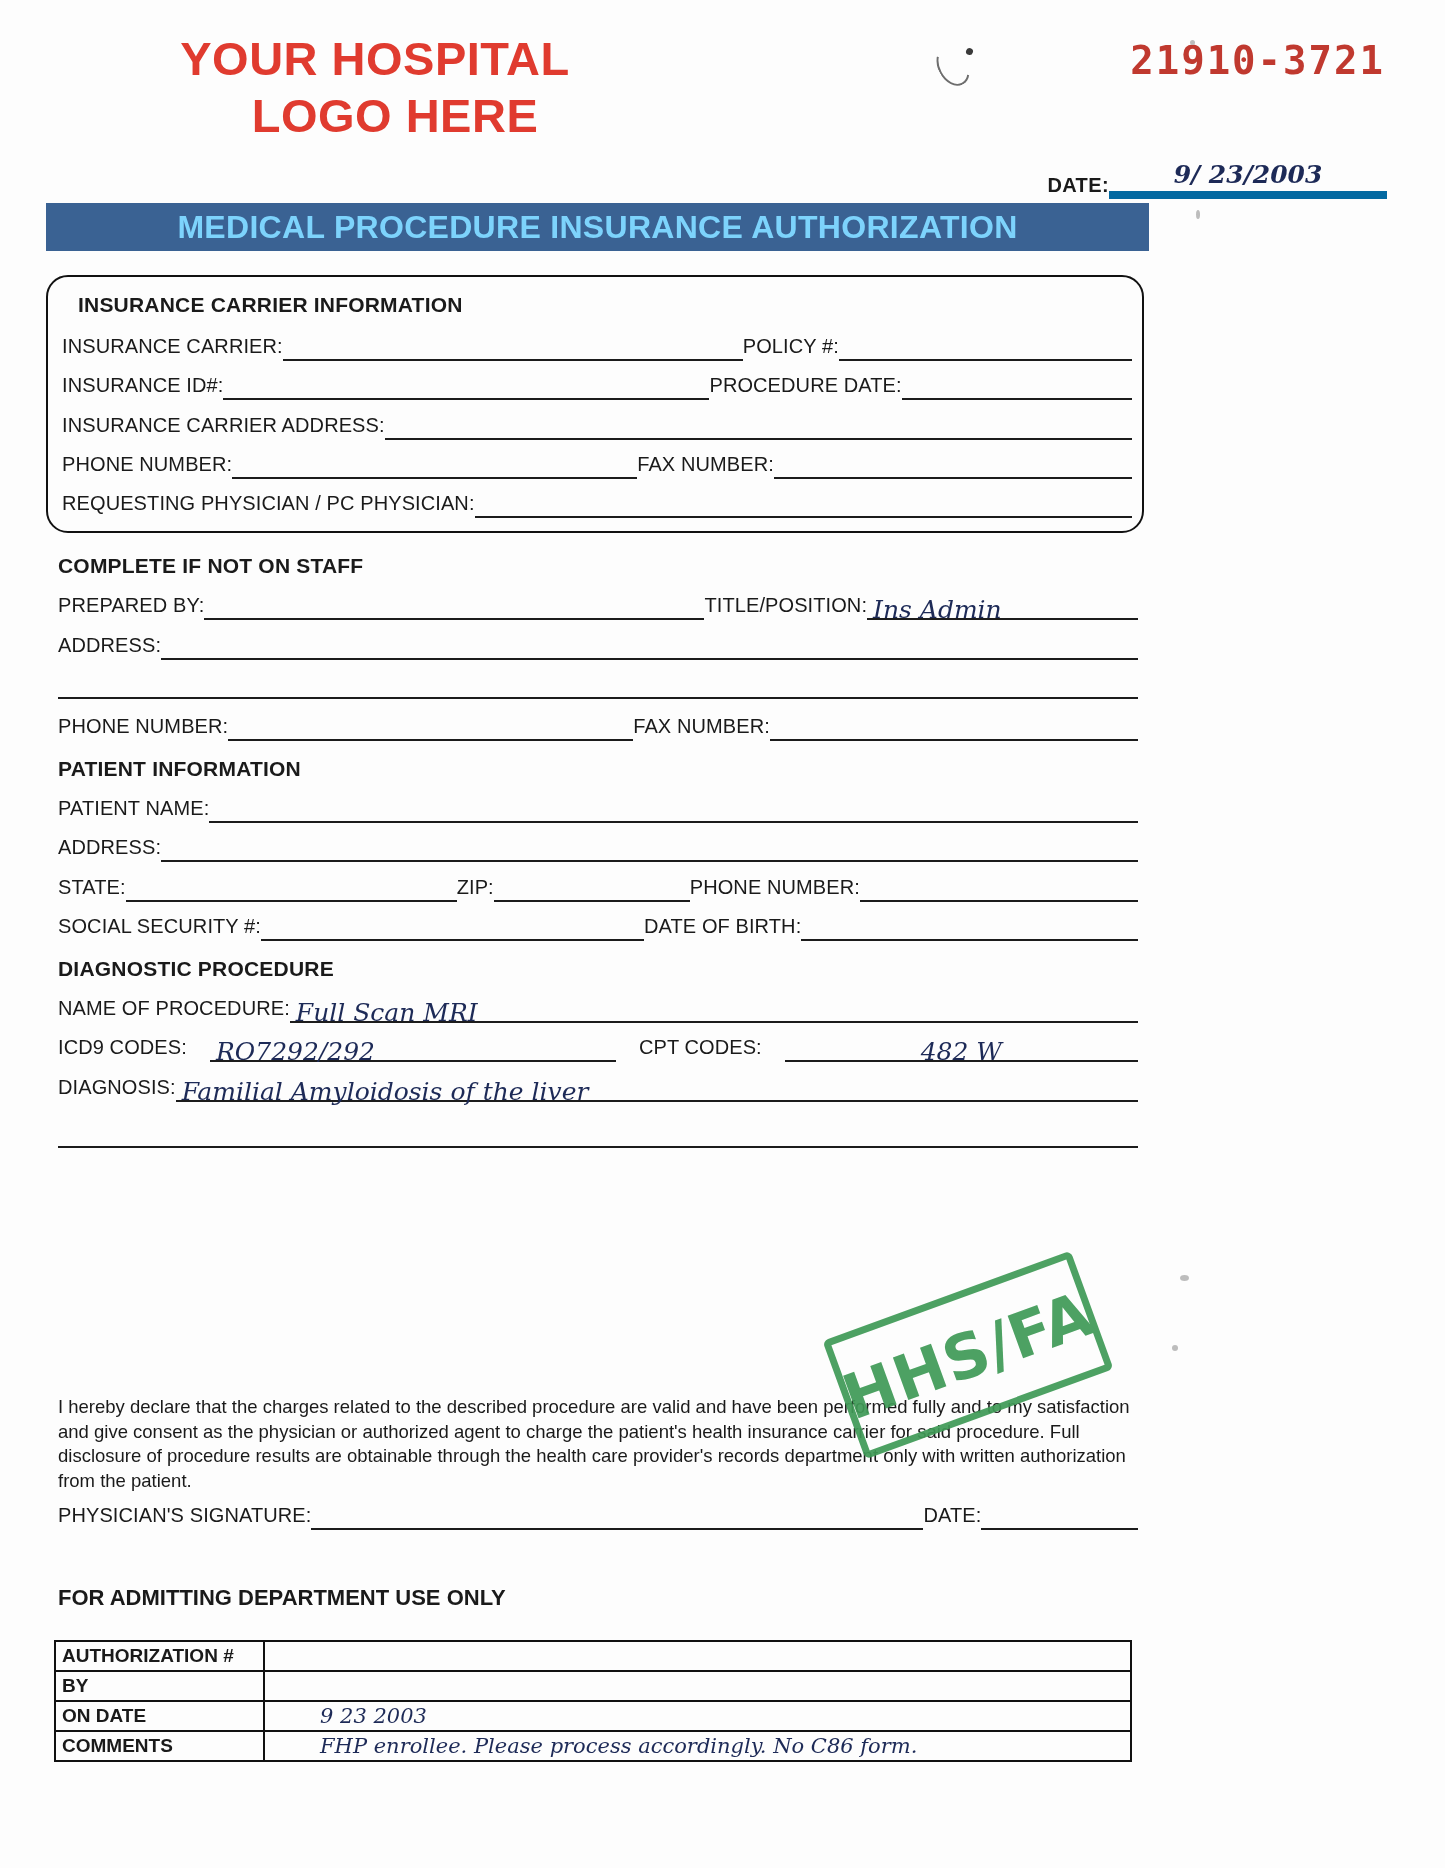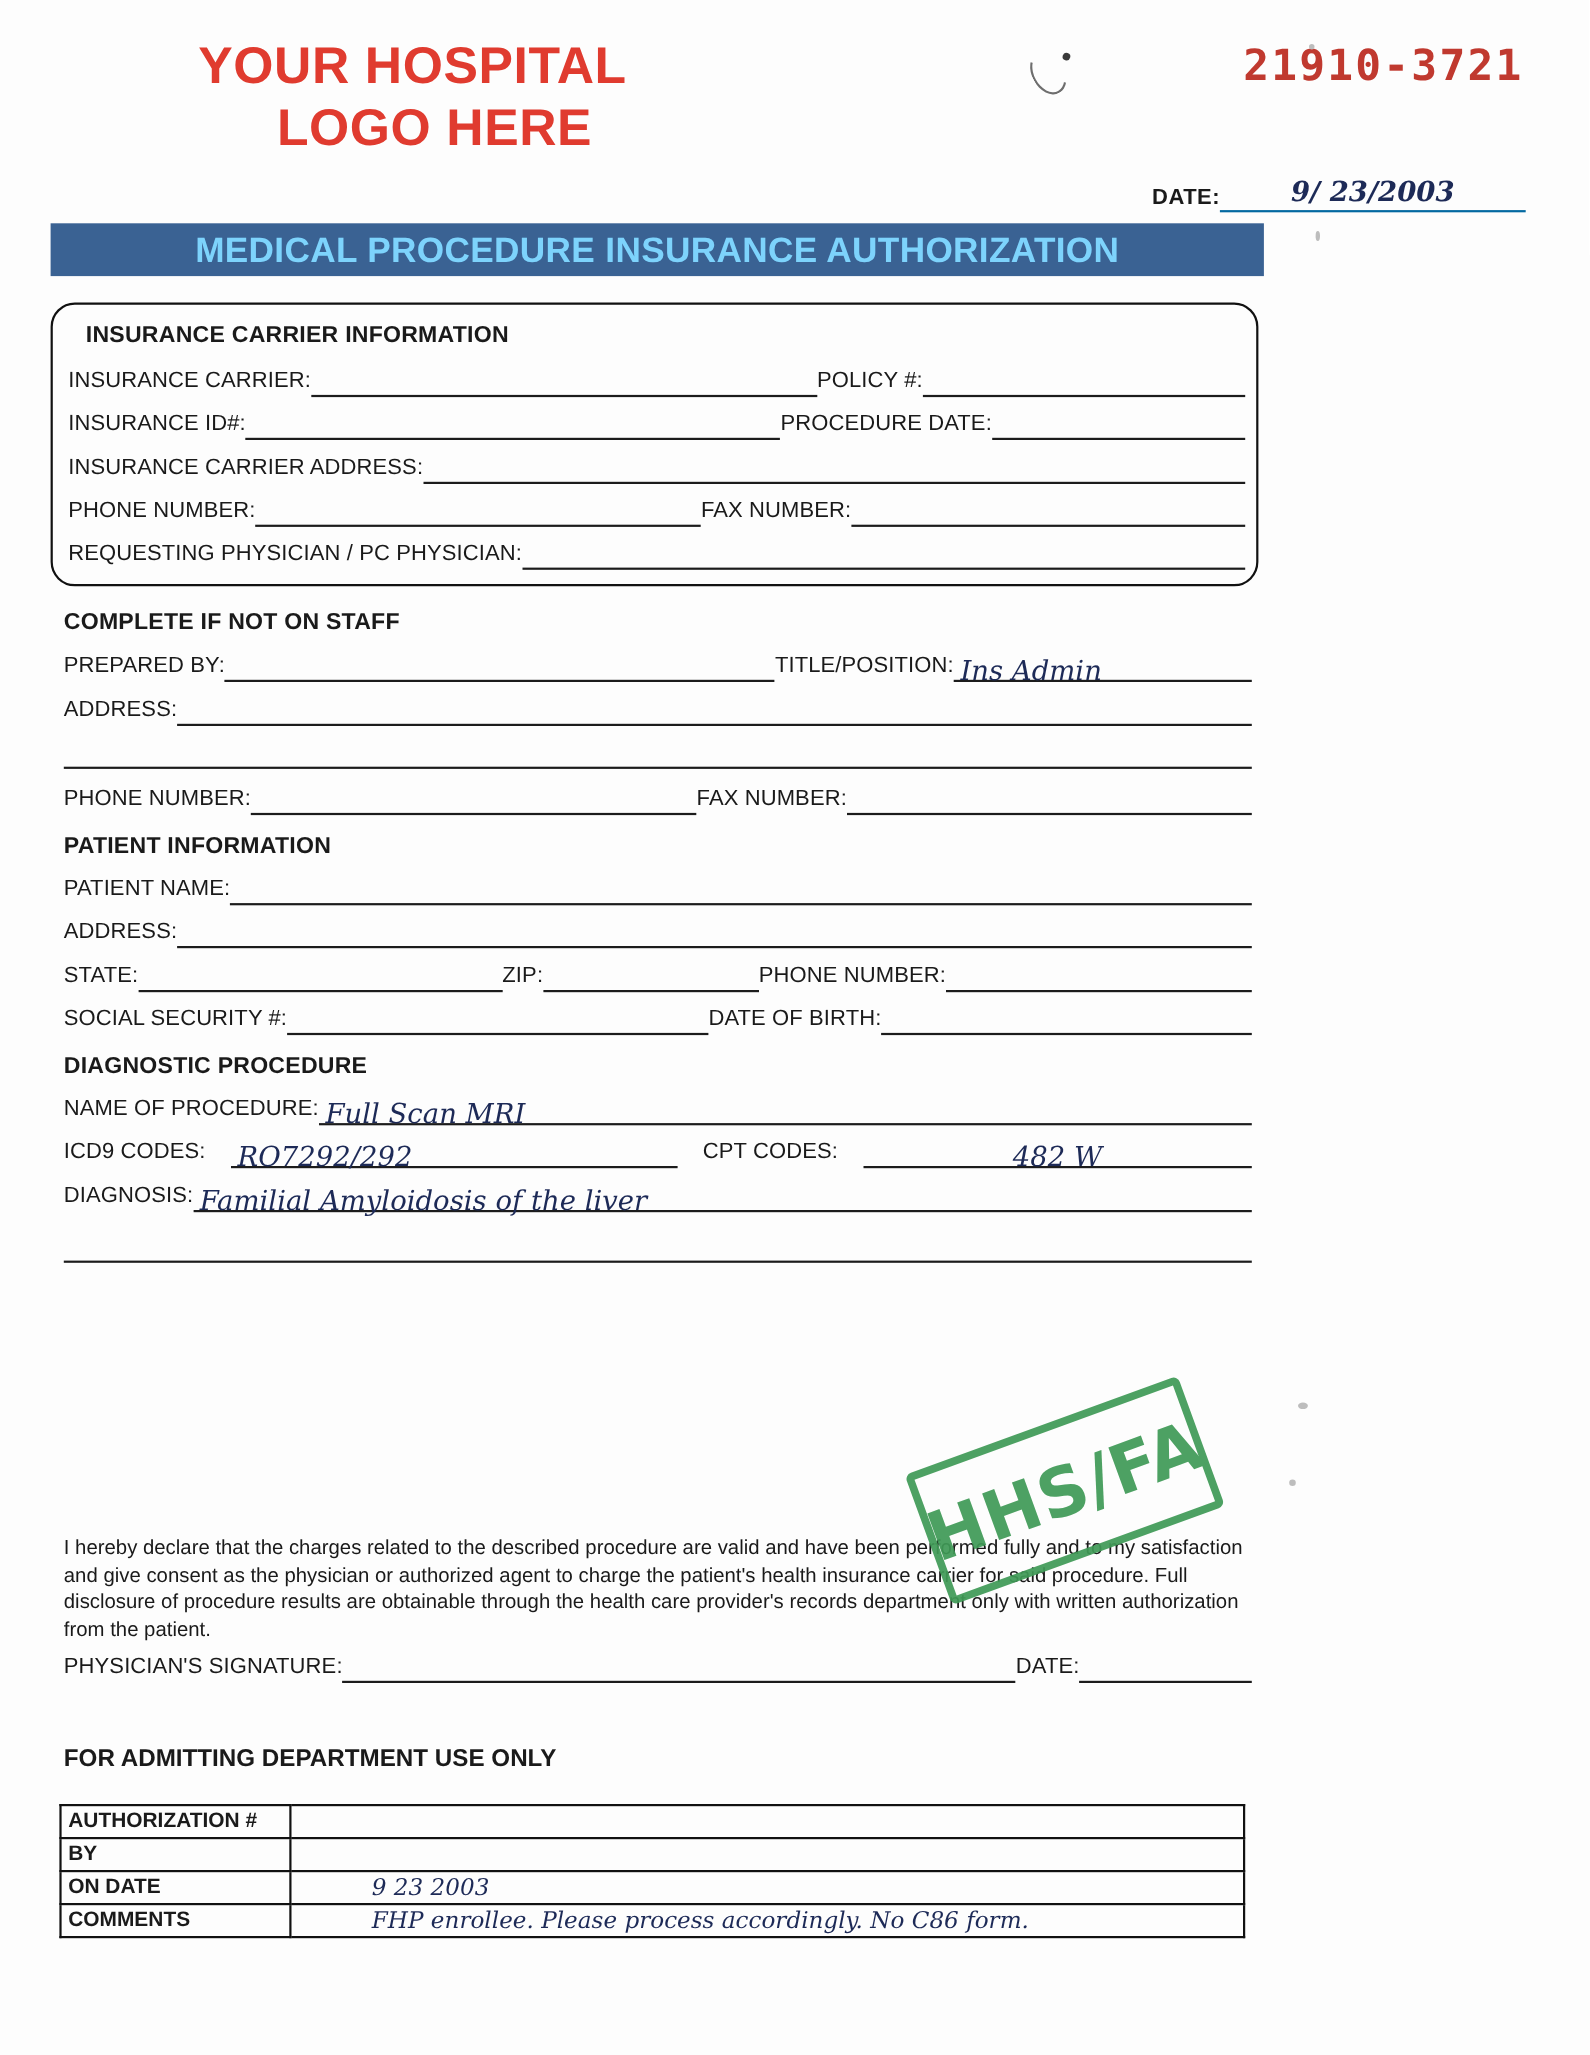--- a/index.html
+++ b/index.html
@@ -74,21 +74,21 @@
     right: 58px;
     top: 160px;
     display: flex;
     align-items: flex-end;
     font-size: 20px;
     font-weight: bold;
   }
   .date-row .lbl { letter-spacing: 0.4px; padding-bottom: 2px;}
   .date-row .val {
     width: 270px;
-    border-bottom: 2px solid #0369a1;
+    border-bottom: 8px solid #0369a1;
     text-align: center;
     padding: 0 4px 2px 4px;
   }
 
   
   .banner {
     position: absolute;
     left: 46px;
     top: 203px;
     width: 1103px;
@@ -187,21 +187,21 @@
     padding: 1px 6px;
     vertical-align: middle;
   }
   .btable td.keycol { width: 195px; }
   .btable td.valcol {
     font-weight: normal;
     font-family: "DejaVu Serif", serif;
     font-style: italic;
     font-size: 21px;
     color: #1d2a57;
-    padding-left: 73px;
+    padding-left: 55px;
   }
 
   
   .stamp {
     position: absolute;
     left: 836px;
     top: 1292px;
     width: 250px;
     height: 112px;
     border: 7px solid #3f9a56;

